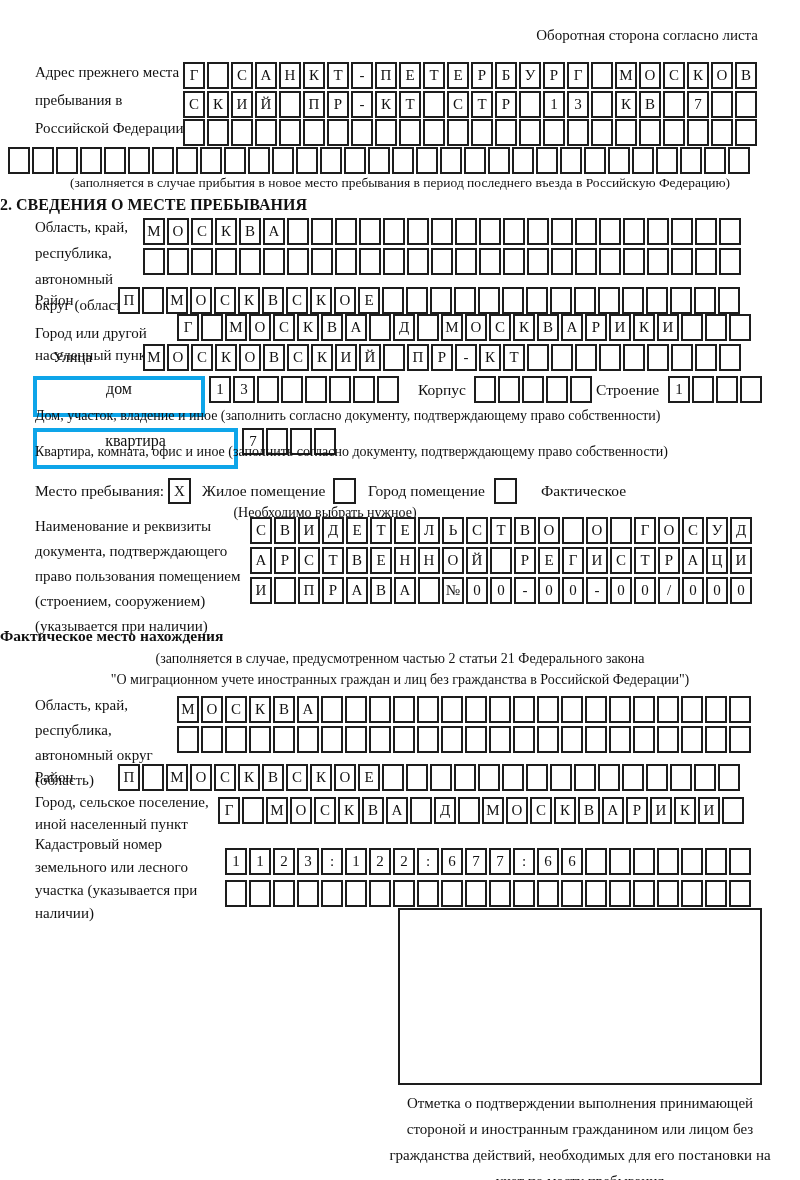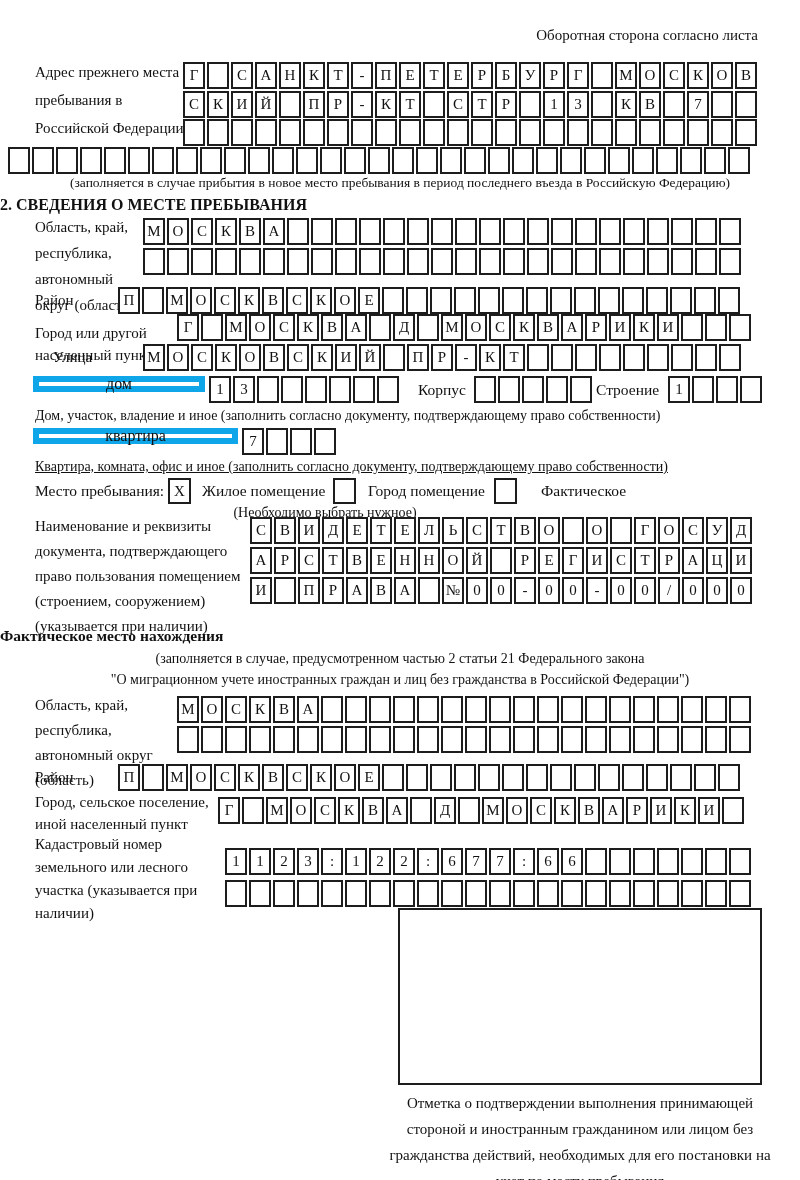--- a/index.html
+++ b/index.html
@@ -12,22 +12,22 @@
   .small-label{font-size:15px;line-height:22px;}
   .note{font-size:13.5px;color:#111;}
   .title{font-weight:bold;font-size:16px;width:100%;}
   .boxrow{display:flex;}
   .cell{
     flex:none;box-sizing:border-box;width:22px;height:27px;margin-right:2px;
     border:2px solid #1d1d1d;display:inline-flex;align-items:center;justify-content:center;
     font-size:15px;background:#fff;
   }
   .widebox{
-    box-sizing:border-box;border:6px solid #0ea5e9;height:16px;background:#fff;
-    display:flex;align-items:center;justify-content:center;font-size:16px;
+    box-sizing:border-box;border:4px solid #0ea5e9;height:41px;background:#fff;
+    display:flex;justify-content:center;font-size:16px;
   }
   .checkbox{
     flex:none;box-sizing:border-box;width:23px;height:26px;border:2px solid #1d1d1d;
     display:inline-flex;align-items:center;justify-content:center;font-size:15px;background:#fff;
   }
   .inline-label{font-size:15.5px;white-space:nowrap;}
   .center{text-align:center;width:100%;}
   .stamp-box{box-sizing:border-box;border:2px solid #1d1d1d;background:#fff;}
   .caption{font-size:15px;line-height:26px;text-align:center;}
 </style>
@@ -329,21 +329,21 @@
 
   <div class="abs widebox" style="left:33px;top:428px;width:205px;">
     <span>квартира</span>
   </div>
   <div class="abs boxrow" style="left:242px;top:428px;">
       <span class="cell">7</span>
       <span class="cell"></span>
       <span class="cell"></span>
       <span class="cell"></span>
     </div>
-  <div class="abs note" style="left:35px;top:459px;font-size:14px;text-decoration:underline;">Квартира, комната, офис и иное (заполнить согласно документу, подтверждающему право собственности)</div>
+  <div class="abs note" style="left:35px;top:444px;font-size:14px;">Квартира, комната, офис и иное (заполнить согласно документу, подтверждающему право собственности)</div>
 
   <div class="abs inline-label" style="left:35px;top:482px;">Место пребывания:</div>
   <div class="abs checkbox" style="left:168px;top:478px;">X</div>
   <div class="abs inline-label" style="left:202px;top:482px;">Жилое помещение</div>
   <div class="abs checkbox" style="left:333px;top:478px;"></div>
   <div class="abs inline-label" style="left:368px;top:482px;">Город помещение</div>
   <div class="abs checkbox" style="left:494px;top:478px;"></div>
   <div class="abs inline-label" style="left:541px;top:482px;">Фактическое</div>
   <div class="abs note" style="left:160px;top:505px;width:330px;text-align:center;font-size:14px;">(Необходимо выбрать нужное)</div>
 

